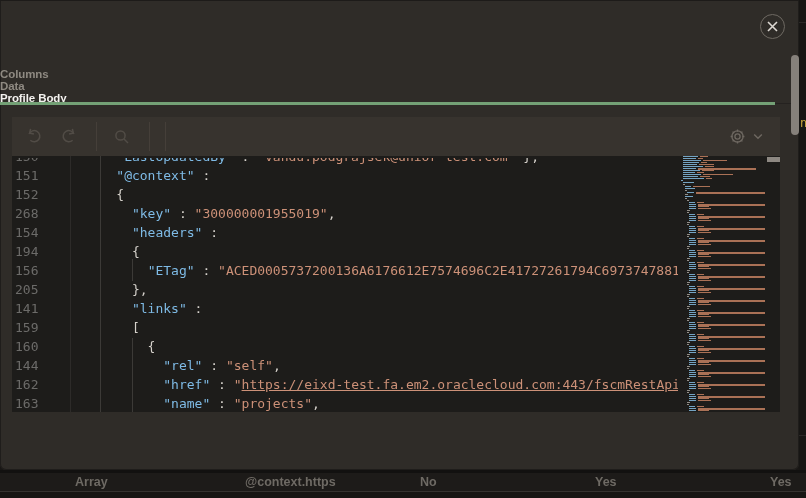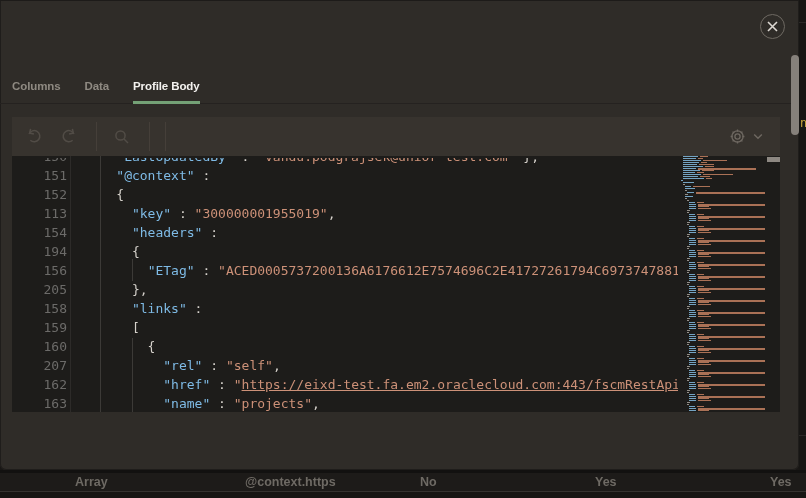--- a/index.html
+++ b/index.html
@@ -26,21 +26,21 @@
   .dialog-header { position:absolute; left:0; top:0; width:100%; height:56px; }
   .dialog-title { position:absolute; left:0; top:13px; width:761px; text-align:center;
                   color:#f2f0ed; font-size:21px; font-weight:700; letter-spacing:0.6px; }
   .close-btn { position:absolute; left:760px; top:14px; width:25px; height:25px; border-radius:50%;
                border:1px solid #6e6962; background:transparent; color:#dcd8d2; cursor:pointer;
                display:flex; align-items:center; justify-content:center; }
   .close-btn svg { display:block; }
 
   
   .tabs { position:absolute; left:0; top:68px; width:799px; height:36px; border-bottom:1px solid #252220;
-          display:flex; align-items:stretch; padding-left:12px; }
+          display:flex; align-items:stretch; padding-left:0;flex-direction:column; }
   .tab { position:relative; display:flex; align-items:center; margin-right:24px;
          color:#8f8a82; font-size:11.5px; font-weight:700; letter-spacing:-0.1px; cursor:pointer; white-space:nowrap; }
   .tab.active { color:#f4f2ef; }
   .tab.active::after { content:""; position:absolute; left:0; right:0; bottom:-1px; height:3px; background:#74a176; }
 
   
   .editor { position:absolute; left:12px; top:117px; width:768px; height:295px; }
   .ed-toolbar { position:absolute; left:0; top:0; width:100%; height:39px; background:#37332e;
                 display:flex; align-items:center; }
   .tb-btn { width:34px; height:39px; display:flex; align-items:center; justify-content:center;
@@ -48,21 +48,21 @@
   .tb-btn svg { display:block; }
   .tb-sep { width:1px; height:29px; background:#453f39; }
   .tb-spacer { flex:1; }
   .tb-right { display:flex; align-items:center; margin-right:17px; cursor:pointer; }
   .tb-right svg { display:block; }
 
   .ed-code { position:absolute; left:0; top:39px; width:100%; height:256px; background:#1d1c1a; overflow:hidden; }
   .code-scroll { position:absolute; left:0; top:-9px; }
   .code-line { position:relative; height:19px; line-height:19px; white-space:pre;
                font-family:"DejaVu Sans Mono", monospace; font-size:13px; }
-  .ln { position:absolute; left:12px; top:0; width:43px; text-align:right; color:#6c6b69; }
+  .ln { position:absolute; left:3px; top:0; width:43px; color:#6c6b69; }
   .ltxt { position:absolute; left:73px; top:0; }
   .tk-p { color:#d5d1cb; }
   .tk-k { color:#7fbbe6; }
   .tk-s { color:#cd9178; }
   .tk-u { color:#cd9178; text-decoration:underline; }
   .gutter-line { position:absolute; left:58px; top:0; bottom:0; width:1px; background:#2d2b29; }
   .iguide { position:absolute; width:1px; background:#3c3a37; }
 
   
   .minimap { position:absolute; left:666px; top:0; width:102px; height:256px; overflow:hidden; background:#1d1c1a; }
@@ -161,29 +161,29 @@
             <path d="M1.2 1.5 L5 5.3 L8.8 1.5" stroke="#6e6861" stroke-width="1.4" fill="none"></path>
           </svg>
         </div>
       </div>
 
       <div class="ed-code">
         <div class="code-scroll" id="code-lines">
             <div class="code-line"><span class="ln">150</span><span class="ltxt"><span class="tk-p">    </span><span class="tk-k">"LastUpdatedBy"</span><span class="tk-p"> : </span><span class="tk-s">"vandu.podgrajsek@unior-test.com"</span><span class="tk-p"> },</span></span></div>
             <div class="code-line"><span class="ln">151</span><span class="ltxt"><span class="tk-p">    </span><span class="tk-k">"@context"</span><span class="tk-p"> :</span></span></div>
             <div class="code-line"><span class="ln">152</span><span class="ltxt"><span class="tk-p">    {</span></span></div>
-            <div class="code-line"><span class="ln">113</span><span class="ltxt"><span class="tk-p">      </span><span class="tk-k">"key"</span><span class="tk-p"> : </span><span class="tk-s">"300000001955019"</span><span class="tk-p">,</span></span></div>
+            <div class="code-line"><span class="ln">268</span><span class="ltxt"><span class="tk-p">      </span><span class="tk-k">"key"</span><span class="tk-p"> : </span><span class="tk-s">"300000001955019"</span><span class="tk-p">,</span></span></div>
             <div class="code-line"><span class="ln">154</span><span class="ltxt"><span class="tk-p">      </span><span class="tk-k">"headers"</span><span class="tk-p"> :</span></span></div>
             <div class="code-line"><span class="ln">194</span><span class="ltxt"><span class="tk-p">      {</span></span></div>
             <div class="code-line"><span class="ln">156</span><span class="ltxt"><span class="tk-p">        </span><span class="tk-k">"ETag"</span><span class="tk-p"> : </span><span class="tk-s">"ACED0005737200136A6176612E7574696C2E41727261794C6973747881D21D99C7619D03000149000473697A65787000000001"</span></span></div>
             <div class="code-line"><span class="ln">205</span><span class="ltxt"><span class="tk-p">      },</span></span></div>
-            <div class="code-line"><span class="ln">158</span><span class="ltxt"><span class="tk-p">      </span><span class="tk-k">"links"</span><span class="tk-p"> :</span></span></div>
+            <div class="code-line"><span class="ln">141</span><span class="ltxt"><span class="tk-p">      </span><span class="tk-k">"links"</span><span class="tk-p"> :</span></span></div>
             <div class="code-line"><span class="ln">159</span><span class="ltxt"><span class="tk-p">      [</span></span></div>
             <div class="code-line"><span class="ln">160</span><span class="ltxt"><span class="tk-p">        {</span></span></div>
-            <div class="code-line"><span class="ln">207</span><span class="ltxt"><span class="tk-p">          </span><span class="tk-k">"rel"</span><span class="tk-p"> : </span><span class="tk-s">"self"</span><span class="tk-p">,</span></span></div>
+            <div class="code-line"><span class="ln">144</span><span class="ltxt"><span class="tk-p">          </span><span class="tk-k">"rel"</span><span class="tk-p"> : </span><span class="tk-s">"self"</span><span class="tk-p">,</span></span></div>
             <div class="code-line"><span class="ln">162</span><span class="ltxt"><span class="tk-p">          </span><span class="tk-k">"href"</span><span class="tk-p"> : </span><span class="tk-s">"</span><span class="tk-u">https://eixd-test.fa.em2.oraclecloud.com:443/fscmRestApi/resources/11.13.18.05/projects</span></span></div>
             <div class="code-line"><span class="ln">163</span><span class="ltxt"><span class="tk-p">          </span><span class="tk-k">"name"</span><span class="tk-p"> : </span><span class="tk-s">"projects"</span><span class="tk-p">,</span></span></div>
           </div>
         <div class="code-topmask" style="position:absolute;left:0;top:0;width:100%;height:2px;background:#1d1c1a;"></div>
         <div class="gutter-line"></div>
         <div id="guides">
             <div class="iguide" style="left: 88px; top: 0px; height: 256px;"></div>
             <div class="iguide" style="left: 120px; top: 103px; height: 22px;"></div>
             <div class="iguide" style="left: 120px; top: 182px; height: 74px;"></div>
           </div>

